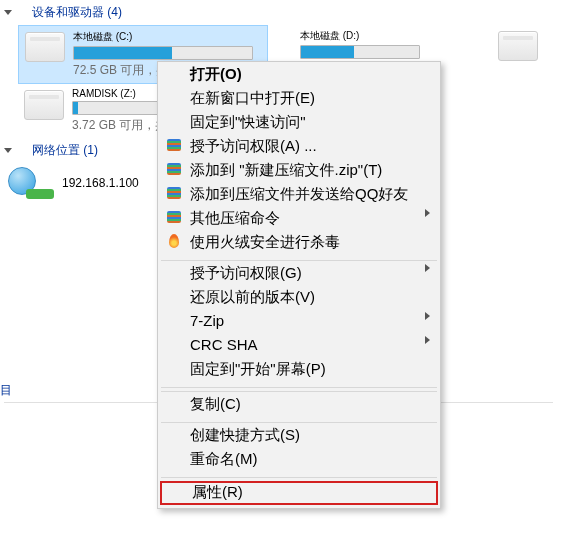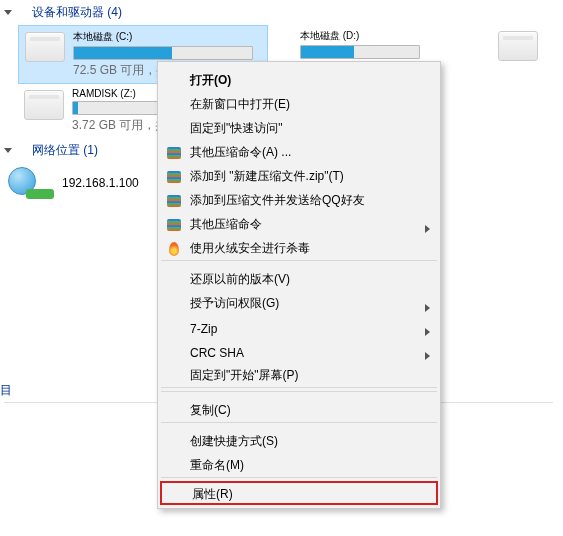--- a/index.html
+++ b/index.html
@@ -46,22 +46,22 @@
     .hr{border:none;border-top:1px solid #e0e0e0;margin:4px 4px 0 2px;}
 
     
     .context-menu{
       position:absolute;left:157px;top:61px;width:284px;
       background:#f2f2f2;border:1px solid #cccccc;
       box-shadow:3px 3px 6px rgba(0,0,0,.25);
       padding:3px 2px; z-index:10;
     }
     .menu-item{
-      display:flex;align-items:flex-end;height:24px;
-      padding:0 20px 0 30px;font-size:12px;position:relative;cursor:default;
+      display:flex;align-items:flex-start;height:24px;
+      padding:0 20px 0 30px;font-size:15px;position:relative;cursor:default;
     }
     .menu-item.bold{font-weight:700;}
     .menu-sep{border-top:1px solid #d7d7d7;margin:3px 1px;}
     .submenu-arrow{position:absolute;right:8px;width:0;height:0;border-top:4px solid transparent;border-bottom:4px solid transparent;border-left:5px solid #555;}
     .mi-icon{position:absolute;left:6px;width:16px;height:16px;display:flex;align-items:center;justify-content:center;}
     .highlight-box{border:2px solid #d32020;}
 
     
     .ic-shield{width:12px;height:14px;border-radius:2px 2px 50% 50%/2px 2px 60% 60%;background:linear-gradient(135deg,#1e66d0 50%,#f7c430 50%);}
     .ic-archive{width:14px;height:12px;border-radius:2px;background:repeating-linear-gradient(0deg,#d96b2b 0 2px,#3cb46b 2px 4px,#357bd8 4px 6px);}
@@ -135,21 +135,21 @@
   <div class="menu-item">
       <span>在新窗口中打开(E)</span>
     </div>
   <div class="menu-item">
       <span>固定到"快速访问"</span>
     </div>
   <div class="menu-item">
       <span class="mi-icon">
         <span class="ic-archive"></span>
       </span>
-      <span>其他压缩命令(A) ...</span>
+      <span>授予访问权限(A) ...</span>
     </div>
   <div class="menu-item">
       <span class="mi-icon">
         <span class="ic-archive"></span>
       </span>
       <span>添加到 "新建压缩文件.zip"(T)</span>
     </div>
   <div class="menu-item">
       <span class="mi-icon">
         <span class="ic-archive"></span>
@@ -164,25 +164,25 @@
       <span class="submenu-arrow"></span>
     </div>
   <div class="menu-item">
       <span class="mi-icon">
         <span class="ic-flame"></span>
       </span>
       <span>使用火绒安全进行杀毒</span>
     </div>
   <div class="menu-sep"></div>
   <div class="menu-item">
+      <span>授予访问权限(G)</span>
+      <span class="submenu-arrow"></span>
+    </div>
+  <div class="menu-item">
       <span>还原以前的版本(V)</span>
-    </div>
-  <div class="menu-item">
-      <span>授予访问权限(G)</span>
-      <span class="submenu-arrow"></span>
     </div>
   <div class="menu-item">
       <span>7-Zip</span>
       <span class="submenu-arrow"></span>
     </div>
   <div class="menu-item">
       <span>CRC SHA</span>
       <span class="submenu-arrow"></span>
     </div>
   <div class="menu-item">

